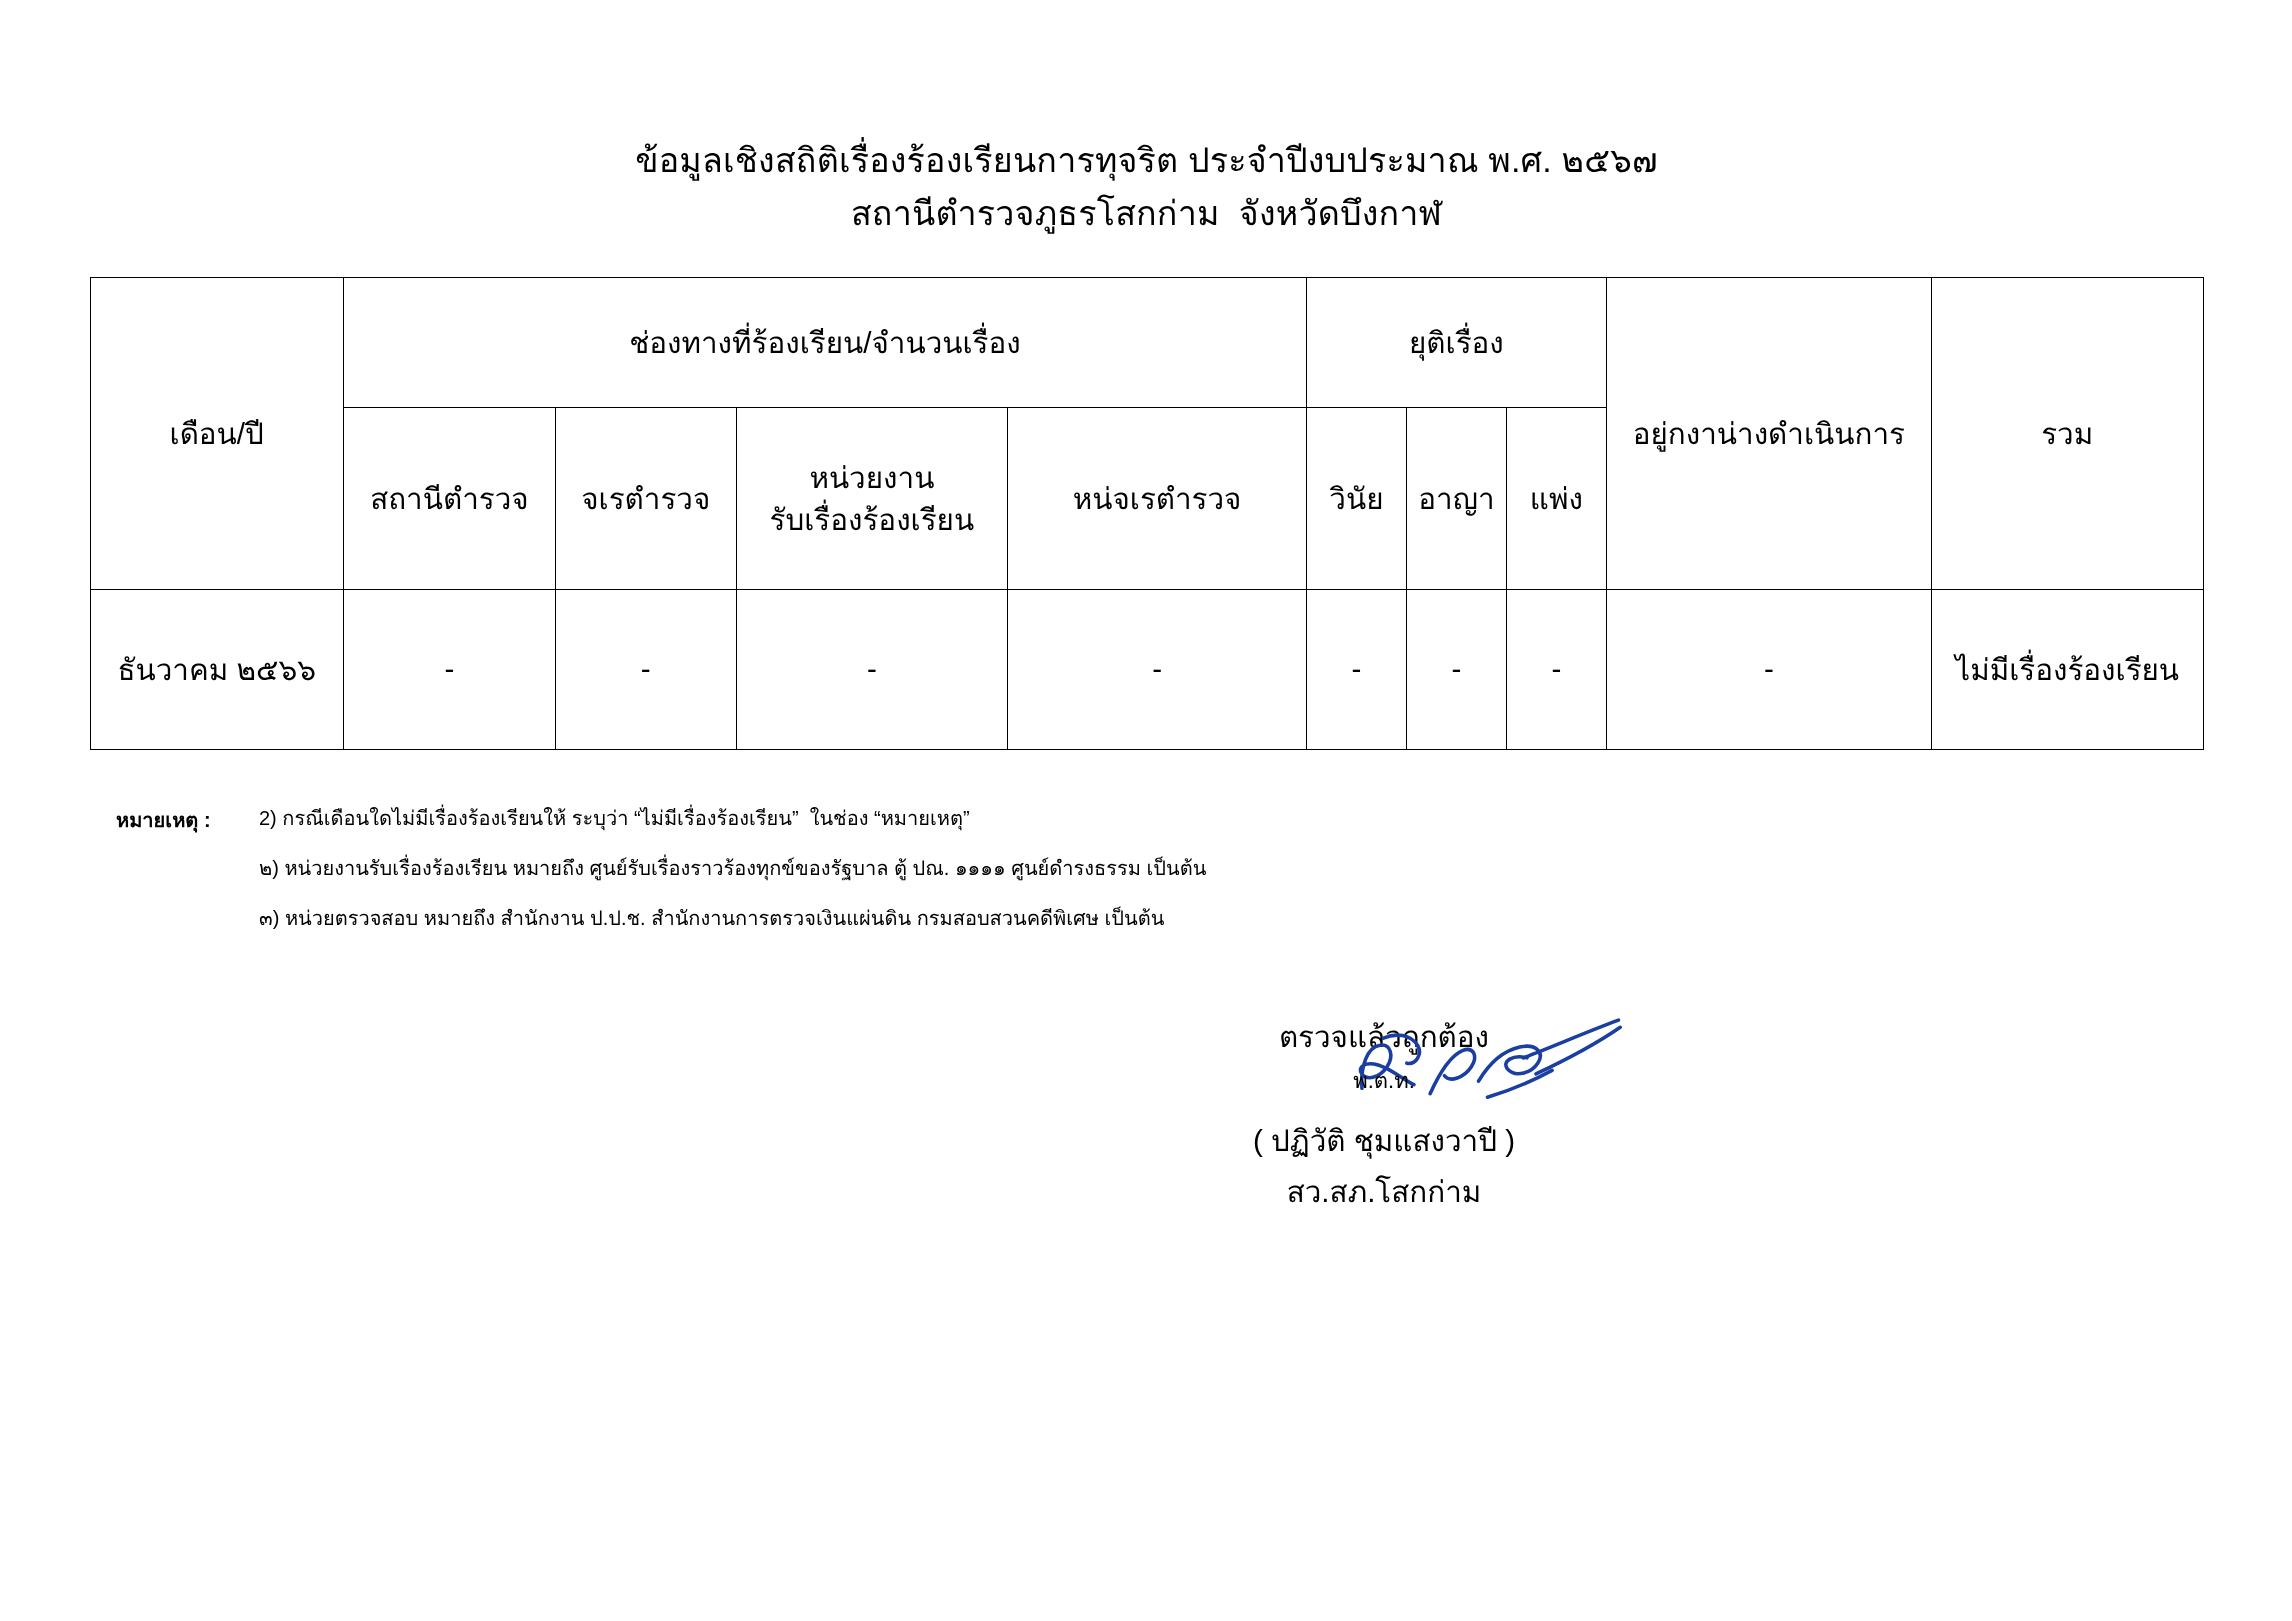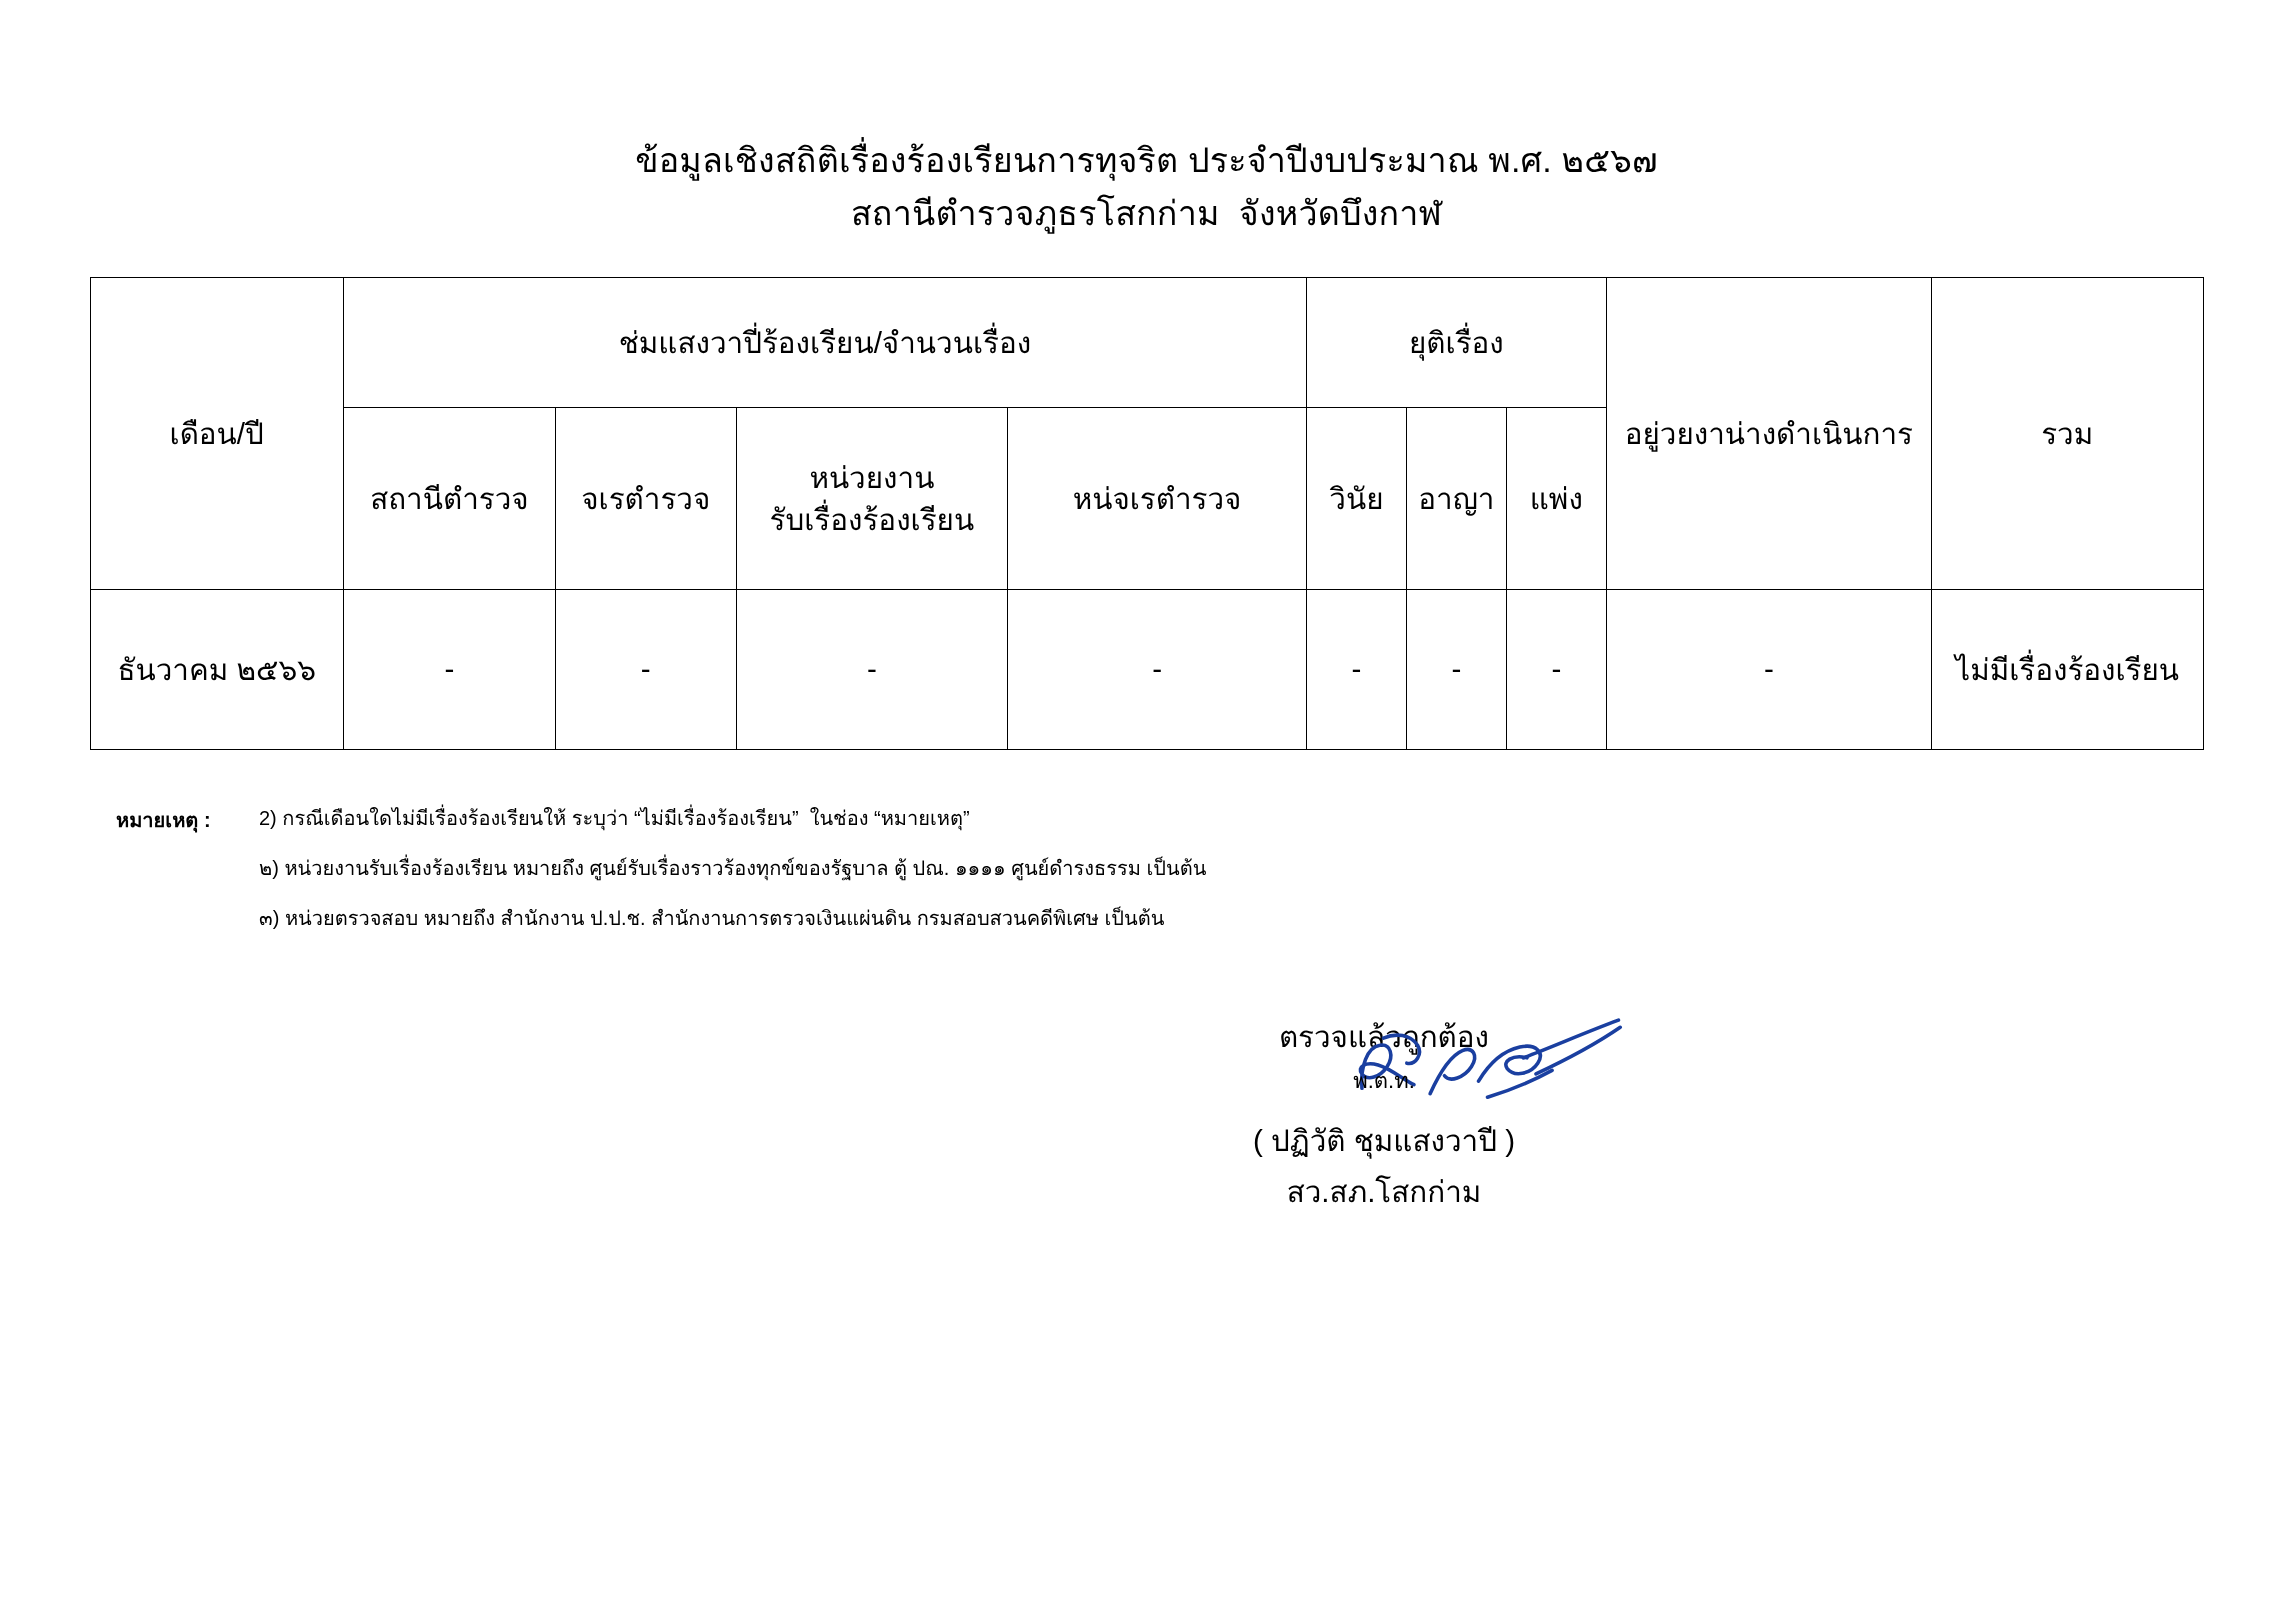--- a/index.html
+++ b/index.html
@@ -148,23 +148,23 @@
         <col class="h-inspect">
           <col class="h-disc">
           <col class="h-crim">
           <col class="h-civil">
         <col class="h-inprog">
           <col class="h-total">
       </colgroup>
       <thead>
         <tr class="row-top">
           <th rowspan="2">เดือน/ปี</th>
-          <th colspan="4">ช่มแสงวาปี่ร้องเรียน/จำนวนเรื่อง</th>
+          <th colspan="4">ช่องทางที่ร้องเรียน/จำนวนเรื่อง</th>
           <th colspan="3">ยุติเรื่อง</th>
-          <th rowspan="2">อยู่วยงาน่างดำเนินการ</th>
+          <th rowspan="2">อยู่กงาน่างดำเนินการ</th>
           <th rowspan="2">รวม</th>
         </tr>
         <tr class="row-sub">
           <th>สถานีตำรวจ</th>
           <th>จเรตำรวจ</th>
           <th class="two-line">
             <div>หน่วยงาน</div>
             <div>รับเรื่องร้องเรียน</div>
           </th>
           <th>หน่จเรตำรวจ</th>

